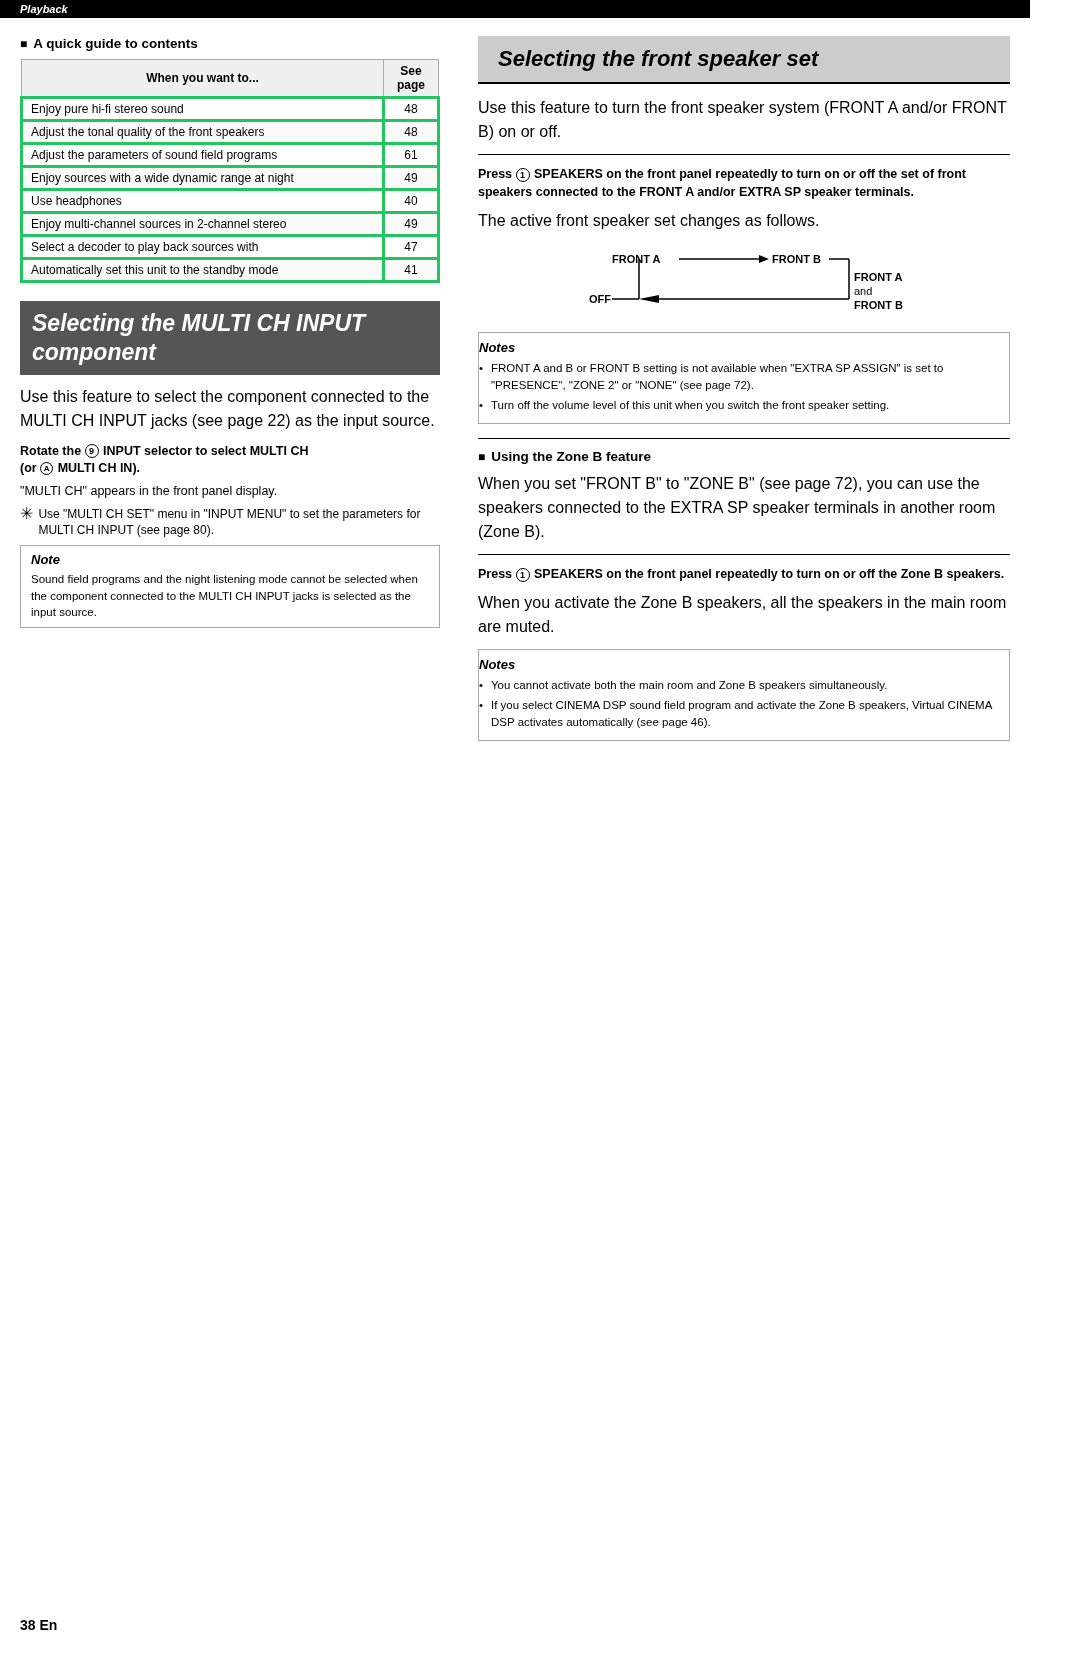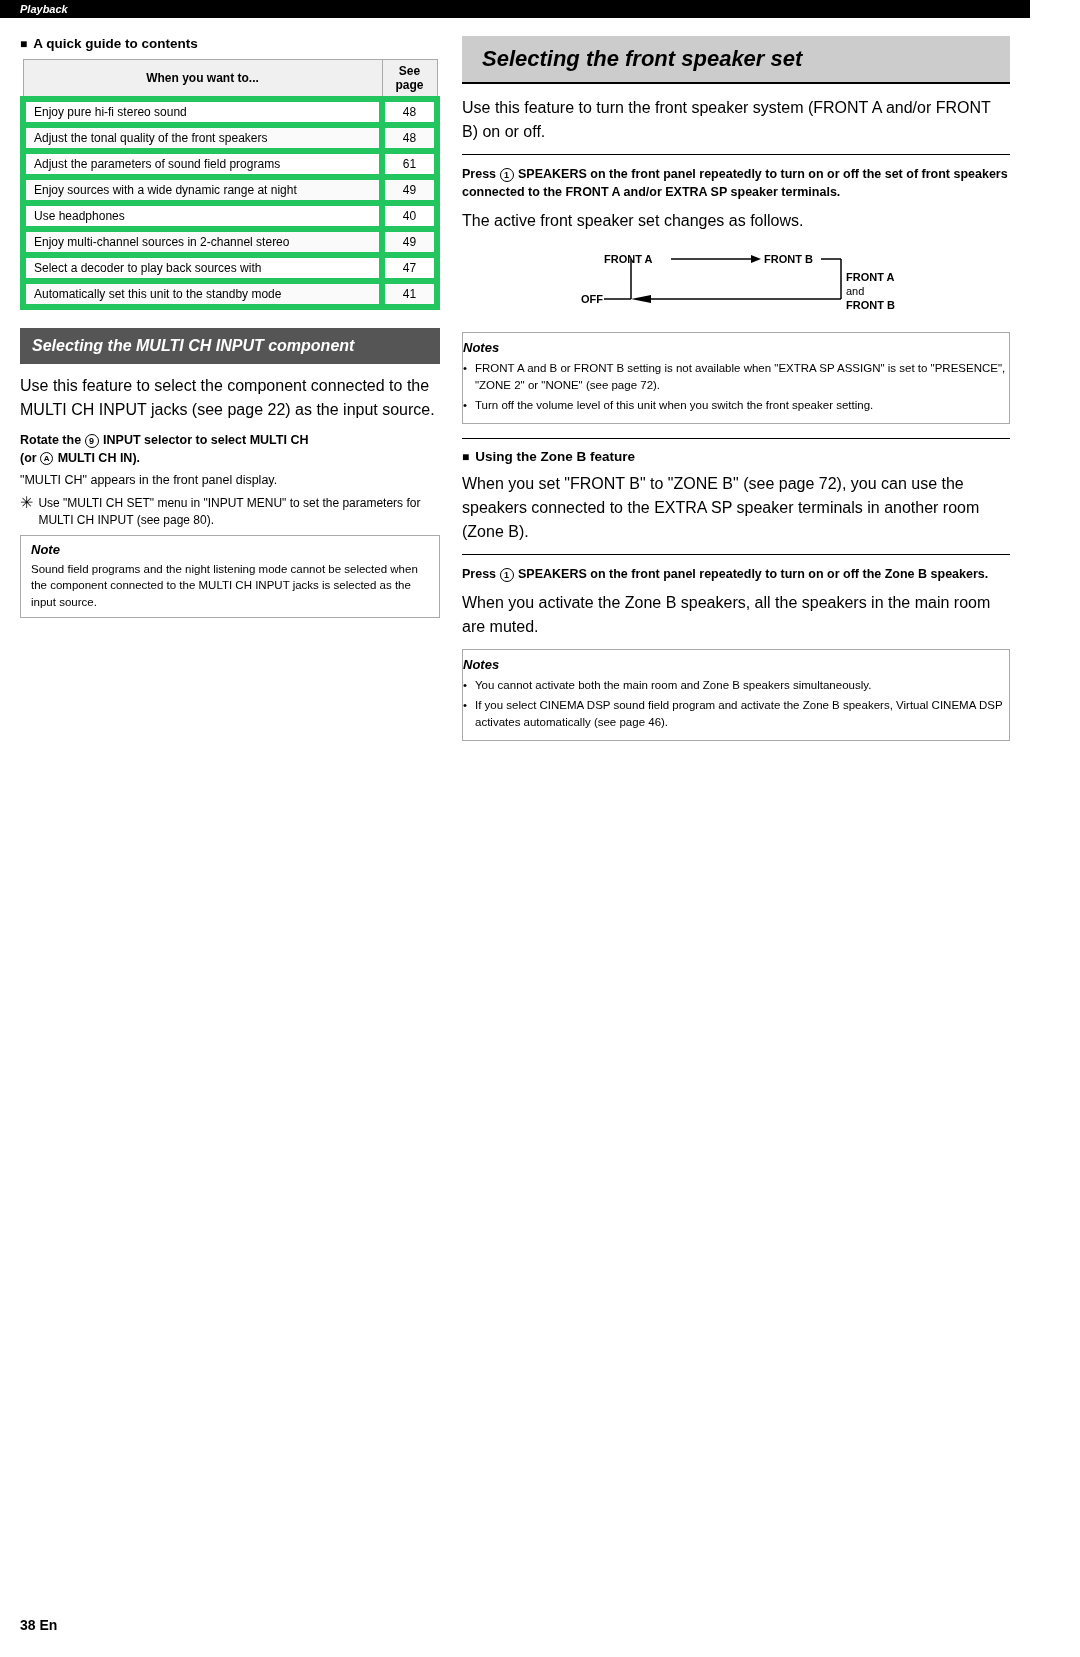--- a/index.html
+++ b/index.html
@@ -27,21 +27,21 @@
       font-size: 11px;
       font-style: italic;
       font-weight: bold;
       padding: 3px 20px;
       width: 100%;
     }
 
     .content-area {
       display: flex;
       padding: 18px 20px 20px 20px;
-      gap: 22px;
+      gap: 38px;
     }
 
     
     .left-col {
       width: 420px;
       flex-shrink: 0;
     }
 
     
     .right-col {
@@ -75,38 +75,38 @@
       background: #f0f0f0;
       font-weight: bold;
       text-align: center;
       font-size: 12px;
     }
     .guide-table th.page-col {
       text-align: center;
       width: 55px;
     }
     .guide-table td {
-      border: 6px solid #22c55e;
+      border: 3px solid #22c55e;
       padding: 3px 8px;
       font-size: 12px;
     }
     .guide-table td.page-num {
       text-align: center;
     }
     .guide-table tr:nth-child(even) td {
       background: #fafafa;
     }
 
     
     .section-title-box {
       background: #555;
       color: #fff;
       padding: 8px 12px;
       margin-bottom: 10px;
-      font-size: 16px;
+      font-size: 23px;
       font-style: italic;
       font-weight: bold;
       line-height: 1.25;
     }
 
     .body-text {
       font-size: 16px;
       line-height: 1.5;
       margin-bottom: 10px;
     }

